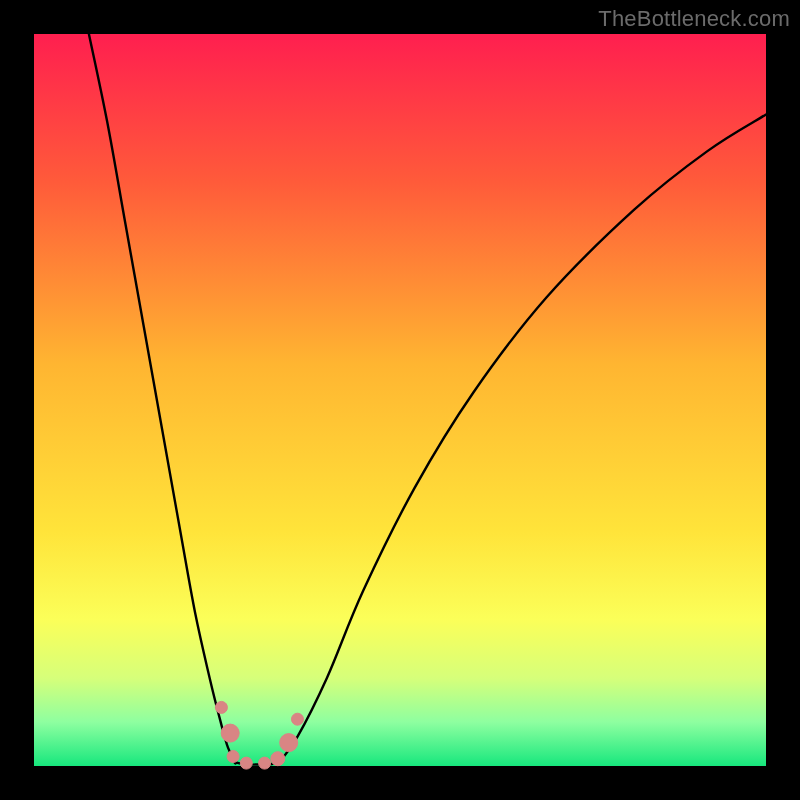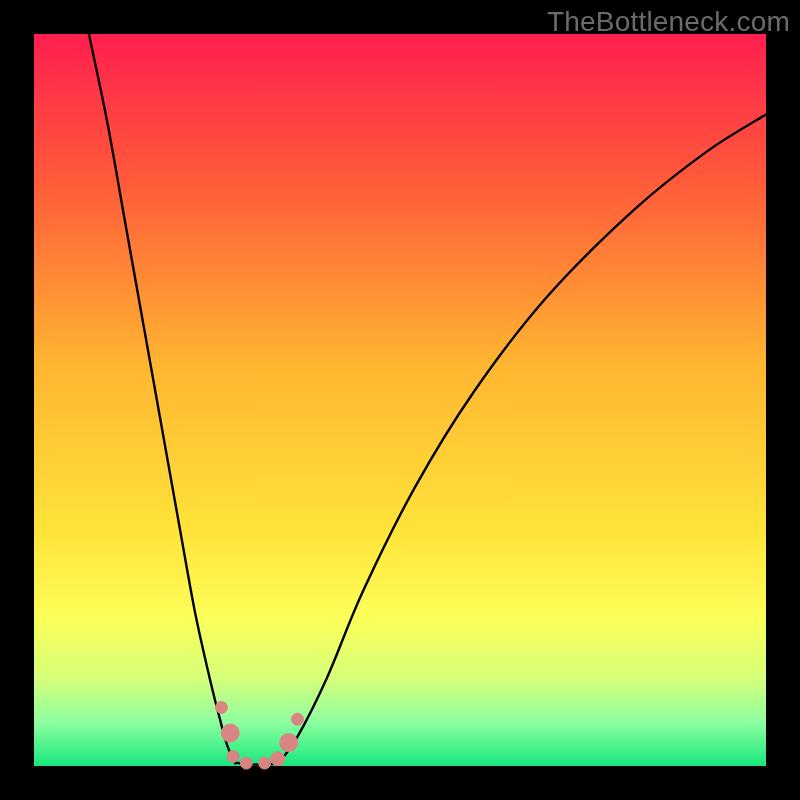--- a/index.html
+++ b/index.html
@@ -22,21 +22,21 @@
     left: 34px;
     top: 34px;
     width: 732px;
     height: 732px;
     
   }
   .watermark {
     position: absolute;
     top: 6px;
     right: 10px;
-    font-size: 28px;
+    font-size: 22px;
     font-weight: 400;
     color: #6b6b6b;
     letter-spacing: 0.2px;
     z-index: 5;
   }
   svg.curve {
     position: absolute;
     left: 0; top: 0;
     width: 732px; height: 732px;
     overflow: visible;

